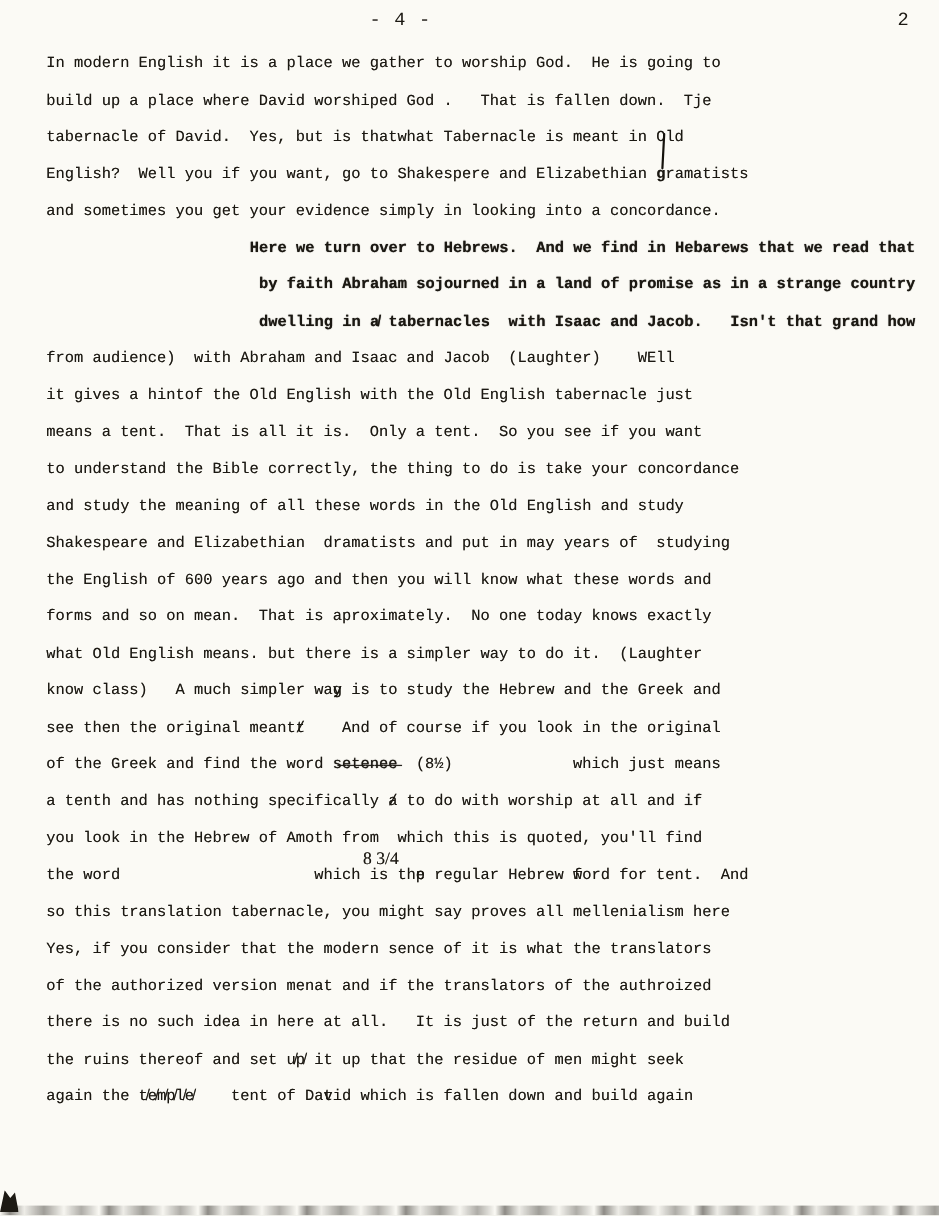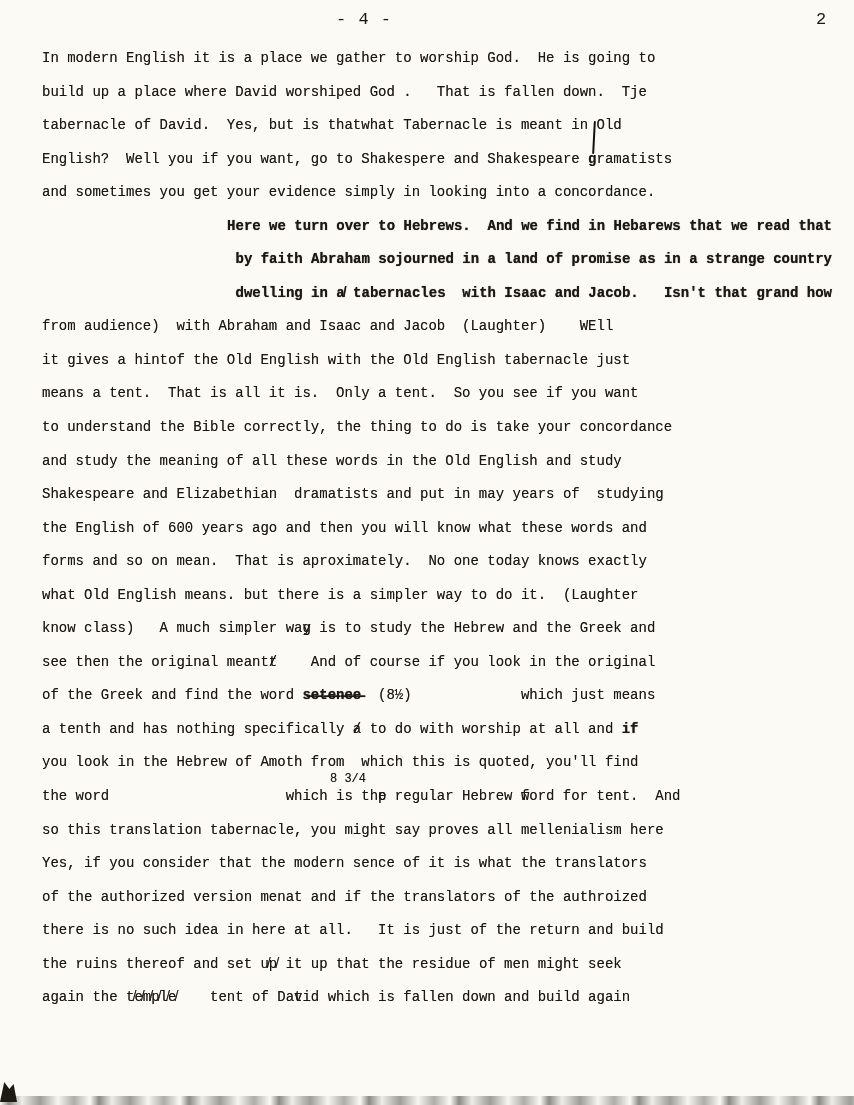--- a/index.html
+++ b/index.html
@@ -22,34 +22,35 @@
     position:absolute; left:42px; top:50px; width:790px;
     font-size:14px;
   }
   .line {
     height:33.55px;
     white-space:pre;
     letter-spacing:0;
     text-shadow:0 0 0.4px rgba(20,16,8,0.55);
   }
   .line.bold { font-weight:bold; text-shadow:0 0 0.8px rgba(10,8,4,0.8);text-align:right; }
-  .b { font-weight:bold; text-shadow:0 0 0.8px rgba(10,8,4,0.8);text-align:right; }
+  .b { font-weight:normal; text-shadow:0 0 0.8px rgba(10,8,4,0.8);text-align:right; }
   .ovr { position:relative; display:inline-block; width:1ch; }
   .ovr .over { position:absolute; left:0; top:0; }
   .pen { position:relative; display:inline-block; font-weight:bold; }
   .pen::before {
     content:""; position:absolute;
     left:5px; top:-30px; width:2px; height:33px;
     background:#14110b; border-radius:1px;
     transform:rotate(3deg);
   }
   .interline {
     position:absolute; left:330px; top:772px;
-    font-size:12px; white-space:pre;
+    font-size:16px; white-space:pre;
     text-shadow:0 0 0.4px rgba(20,16,8,0.55);
+    font-family:Liberation Serif, serif;
   }
   .scan-edge {
     position:absolute; left:0; bottom:0; width:100%; height:9px;
     background:repeating-linear-gradient(90deg,
       rgba(32,29,23,0) 0px,  rgba(32,29,23,0.5) 9px,
       rgba(32,29,23,0.06) 22px, rgba(32,29,23,0.42) 40px,
       rgba(32,29,23,0.02) 58px, rgba(32,29,23,0.35) 74px,
       rgba(32,29,23,0) 90px);
     filter:blur(0.6px);
   }
@@ -65,21 +66,21 @@
 <div class="page">
   <div class="hdr">
     <span class="h-center">- 4 -</span>
     <span class="h-right">2</span>
   </div>
 
   <div class="body">
       <div class="line"><span>In modern English it is a place we gather to worship God.  He is going to</span></div>
       <div class="line"><span>build up a place where David worshiped God .   That is fallen down.  Tje</span></div>
       <div class="line"><span>tabernacle of David.  Yes, but is thatwhat Tabernacle is meant in Old</span></div>
-      <div class="line"><span>English?  Well you if you want, go to Shakespere and Shakespeare </span><span class="pen">g</span><span>ramatists</span></div>
+      <div class="line"><span>English?  Well you if you want, go to Shakespere and Elizabethian </span><span class="pen">g</span><span>ramatists</span></div>
       <div class="line"><span>and sometimes you get your evidence simply in looking into a concordance.</span></div>
       <div class="line bold"><span>Here we turn over to Hebrews.  And we find in Hebarews that we read that</span></div>
       <div class="line bold"><span>by faith Abraham sojourned in a land of promise as in a strange country</span></div>
       <div class="line bold"><span>dwelling in a̸ tabernacles  with Isaac and Jacob.   Isn't that grand how</span></div>
       <div class="line"><span>from audience)  with Abraham and Isaac and Jacob  (Laughter)    WEll</span></div>
       <div class="line"><span>it gives a hintof the Old English with the Old English tabernacle just</span></div>
       <div class="line"><span>means a tent.  That is all it is.  Only a tent.  So you see if you want</span></div>
       <div class="line"><span>to understand the Bible correctly, the thing to do is take your concordance</span></div>
       <div class="line"><span>and study the meaning of all these words in the Old English and study</span></div>
       <div class="line"><span>Shakespeare and Elizabethian  dramatists and put in may years of  studying</span></div>

